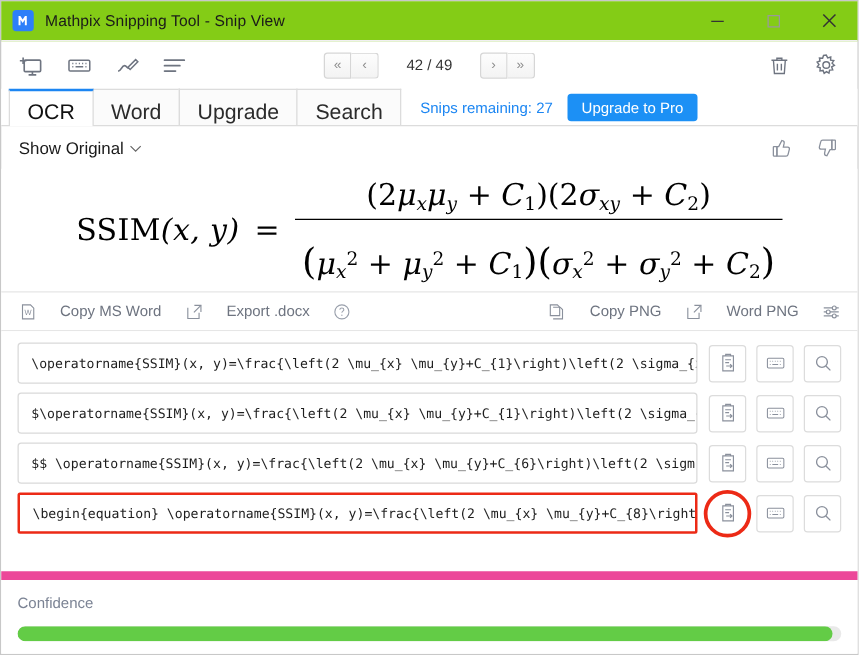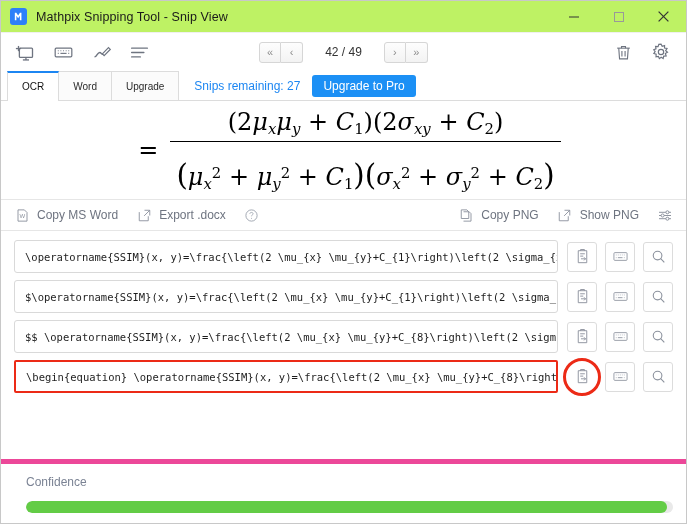--- a/index.html
+++ b/index.html
@@ -14,21 +14,21 @@
     background: #ffffff;
     border: 1px solid #c8c8c8;
     display: flex; flex-direction: column;
     position: relative;
   }
 
   
   .titlebar {
     height: 32px; min-height: 32px;
     display: flex; align-items: center;
-    background: #bef264;
+    background: #84cc16;
     border-bottom: 1px solid #f0f0f0;
     padding-left: 9px;
   }
   .app-logo {
     width: 17px; height: 17px;
     background: #2d7ff9;
     border-radius: 3px;
     display: flex; align-items: center; justify-content: center;
     color: #fff; font-size: 11px; font-weight: bold;
     font-family: "Liberation Sans", sans-serif;
@@ -88,22 +88,22 @@
   
   .tabbar {
     height: 30px; min-height: 30px;
     display: flex; align-items: stretch;
     border-bottom: 1px solid #dcdcdc;
     background: #ffffff;
     padding-left: 6px;
   }
   .tab {
     padding: 0 14px;
-    display: flex; align-items: center;
-    font-size: 10px; color: #2b2b2b;
+    display: flex; align-items: flex-end;
+    font-size: 17px; color: #2b2b2b;
     border: 1px solid #dcdcdc;
     border-bottom: none;
     background: #fbfbfb;
     margin-right: -1px;
     position: relative;
   }
   .tab.active {
     background: #ffffff;
     border-top: 2px solid #1c86f2;
     color: #111;
@@ -170,21 +170,21 @@
   
   .actionbar {
     height: 32px; min-height: 32px;
     display: flex; align-items: center;
     padding: 0 13px;
     border-top: 1px solid #e6e6e6;
     border-bottom: 1px solid #e6e6e6;
     background: #ffffff;
   }
   .act {
-    display: flex; align-items: center; gap: 7px;
+    display: flex; align-items: center; gap: 18px;
     font-size: 12px; color: #6e7480;
     margin-right: 18px;
   }
   .act-ico { width: 16px; height: 16px; display: flex; align-items: center; justify-content: center; color: #8a909c; }
   .act-right { margin-left: auto; display: flex; align-items: flex-end; }
   .act-right .act:last-child { margin-right: 0; }
 
   
   .rows-area {
     flex: 1;
@@ -230,22 +230,22 @@
     content: "";
     position: absolute;
     left: -5px; top: -5px; right: -5px; bottom: -5px;
     border: 3px solid #ec2a16;
     border-radius: 50%;
   }
   .rbtn.circled { border-color: transparent; }
 
   
   .confidence-wrap {
-    border-top: 5px solid #ec4899;
-    padding: 11px 13px 10px 25px;
+    border-top: 7px solid #ec4899;
+    padding: 11px 13px 10px 13px;
     background: #ffffff;
   }
   .conf-label { font-size: 12px; color: #7b8394; margin-bottom: 12px; }
   .conf-track {
     height: 12px;
     background: #e9e9e9;
     border-radius: 6px;
     overflow: hidden;
   }
   .conf-fill {
@@ -359,27 +359,55 @@
   <div class="tabbar">
     <div class="tab active">
       <span>OCR</span>
     </div>
     <div class="tab">
       <span>Word</span>
     </div>
     <div class="tab">
       <span>Upgrade</span>
     </div>
+    <div class="tab">
+      <span>Search</span>
+    </div>
     <div class="snips-note">Snips remaining: 27</div>
     <button class="upgrade-btn">Upgrade to Pro</button>
   </div>
 
+  <div class="showrow">
+    <div class="show-orig">
+      <span>Show Original</span>
+      <svg width="13" height="13" viewBox="0 0 16 16" fill="none" stroke="#666" stroke-width="1.2">
+        <path d="M3 6 L8 11 L13 6"></path>
+      </svg>
+    </div>
+    <div class="show-right">
+      <div class="fb-ico">
+        <svg width="19" height="19" viewBox="0 0 24 24" fill="none" stroke="#8a909c" stroke-width="1.3">
+          <path d="M7 10.5 L7 20 L16.2 20 C17.2 20 18 19.4 18.2 18.5 L19.6 13 C19.8 12 19.1 11 18.1 11 L13.5 11 L14.3 7 C14.5 5.8 13.7 4.6 12.5 4.4 L12 4.3 L8.8 10.5 Z"></path>
+          <rect x="3.4" y="10.5" width="3.6" height="9.5" rx="0.5"></rect>
+        </svg>
+      </div>
+      <div class="fb-ico">
+        <svg width="19" height="19" viewBox="0 0 24 24" fill="none" stroke="#8a909c" stroke-width="1.3">
+          <path d="M17 13.5 L17 4 L7.8 4 C6.8 4 6 4.6 5.8 5.5 L4.4 11 C4.2 12 4.9 13 5.9 13 L10.5 13 L9.7 17 C9.5 18.2 10.3 19.4 11.5 19.6 L12 19.7 L15.2 13.5 Z"></path>
+          <rect x="17" y="4" width="3.6" height="9.5" rx="0.5"></rect>
+        </svg>
+      </div>
+    </div>
+  </div>
 
   <div class="formula-area">
     <div class="formula">
+      <span class="lhs">
+        SSIM<span class="it">(x, y)</span>
+      </span>
       <span class="op-eq">=</span>
       <span class="frac">
         <span class="num">
           (2<span class="it">μ</span><sub class="it">x</sub><span class="it">μ</span><sub class="it">y</sub> + <span class="it">C</span><sub>1</sub>)(2<span class="it">σ</span><sub class="it">xy</sub> + <span class="it">C</span><sub>2</sub>)
         </span>
         <span class="den">
           <span class="big-paren">(</span><span class="it">μ</span><sub class="it">x</sub><sup>2</sup> + <span class="it">μ</span><sub class="it">y</sub><sup>2</sup> + <span class="it">C</span><sub>1</sub><span class="big-paren">)</span><span class="big-paren">(</span><span class="it">σ</span><sub class="it">x</sub><sup>2</sup> + <span class="it">σ</span><sub class="it">y</sub><sup>2</sup> + <span class="it">C</span><sub>2</sub><span class="big-paren">)</span>
         </span>
       </span>
     </div>
@@ -426,21 +454,21 @@
         <span>Copy PNG</span>
       </div>
       <div class="act">
         <span class="act-ico">
           <svg width="15" height="15" viewBox="0 0 20 20" fill="none" stroke="#8a909c" stroke-width="1.2">
             <path d="M3 5.5 V17 H15 V11"></path>
             <path d="M10 3 H17 V10"></path>
             <line x1="17" y1="3" x2="9.5" y2="10.5"></line>
           </svg>
         </span>
-        <span>Show PNG</span>
+        <span>Word PNG</span>
       </div>
       <div class="act">
         <span class="act-ico">
           <svg width="17" height="17" viewBox="0 0 20 20" fill="none" stroke="#8a909c" stroke-width="1.2">
             <line x1="2.5" y1="6" x2="17.5" y2="6"></line>
             <line x1="2.5" y1="10" x2="17.5" y2="10"></line>
             <line x1="2.5" y1="14" x2="17.5" y2="14"></line>
             <circle cx="13" cy="6" r="1.9" fill="#fff"></circle>
             <circle cx="7" cy="10" r="1.9" fill="#fff"></circle>
             <circle cx="13" cy="14" r="1.9" fill="#fff"></circle>
@@ -514,21 +542,21 @@
         <div class="rbtn">
           <svg width="17" height="17" viewBox="0 0 22 22" fill="none" stroke="#8a909c" stroke-width="1.4">
             <circle cx="9.8" cy="9.8" r="5.6"></circle>
             <line x1="13.9" y1="13.9" x2="18.5" y2="18.5"></line>
           </svg>
         </div>
       </div>
     </div>
 
     <div class="lrow">
-      <div class="ltext">$$  \operatorname{SSIM}(x, y)=\frac{\left(2 \mu_{x} \mu_{y}+C_{8}\right)\left(2 \sigm</div>
+      <div class="ltext">$$  \operatorname{SSIM}(x, y)=\frac{\left(2 \mu_{x} \mu_{y}+C_{6}\right)\left(2 \sigm</div>
       <div class="rbtns">
         <div class="rbtn">
           <svg width="17" height="17" viewBox="0 0 22 22" fill="none" stroke="#8a909c" stroke-width="1.2">
             <path d="M5.5 3.5 H16.5 V19 H5.5 Z"></path>
             <path d="M8.5 3.5 V2 H13.5 V3.5"></path>
             <line x1="8" y1="7.5" x2="14" y2="7.5"></line>
             <line x1="8" y1="10.5" x2="12" y2="10.5"></line>
             <path d="M9 14 H15 M13 12 L15 14 L13 16"></path>
           </svg>
         </div>

